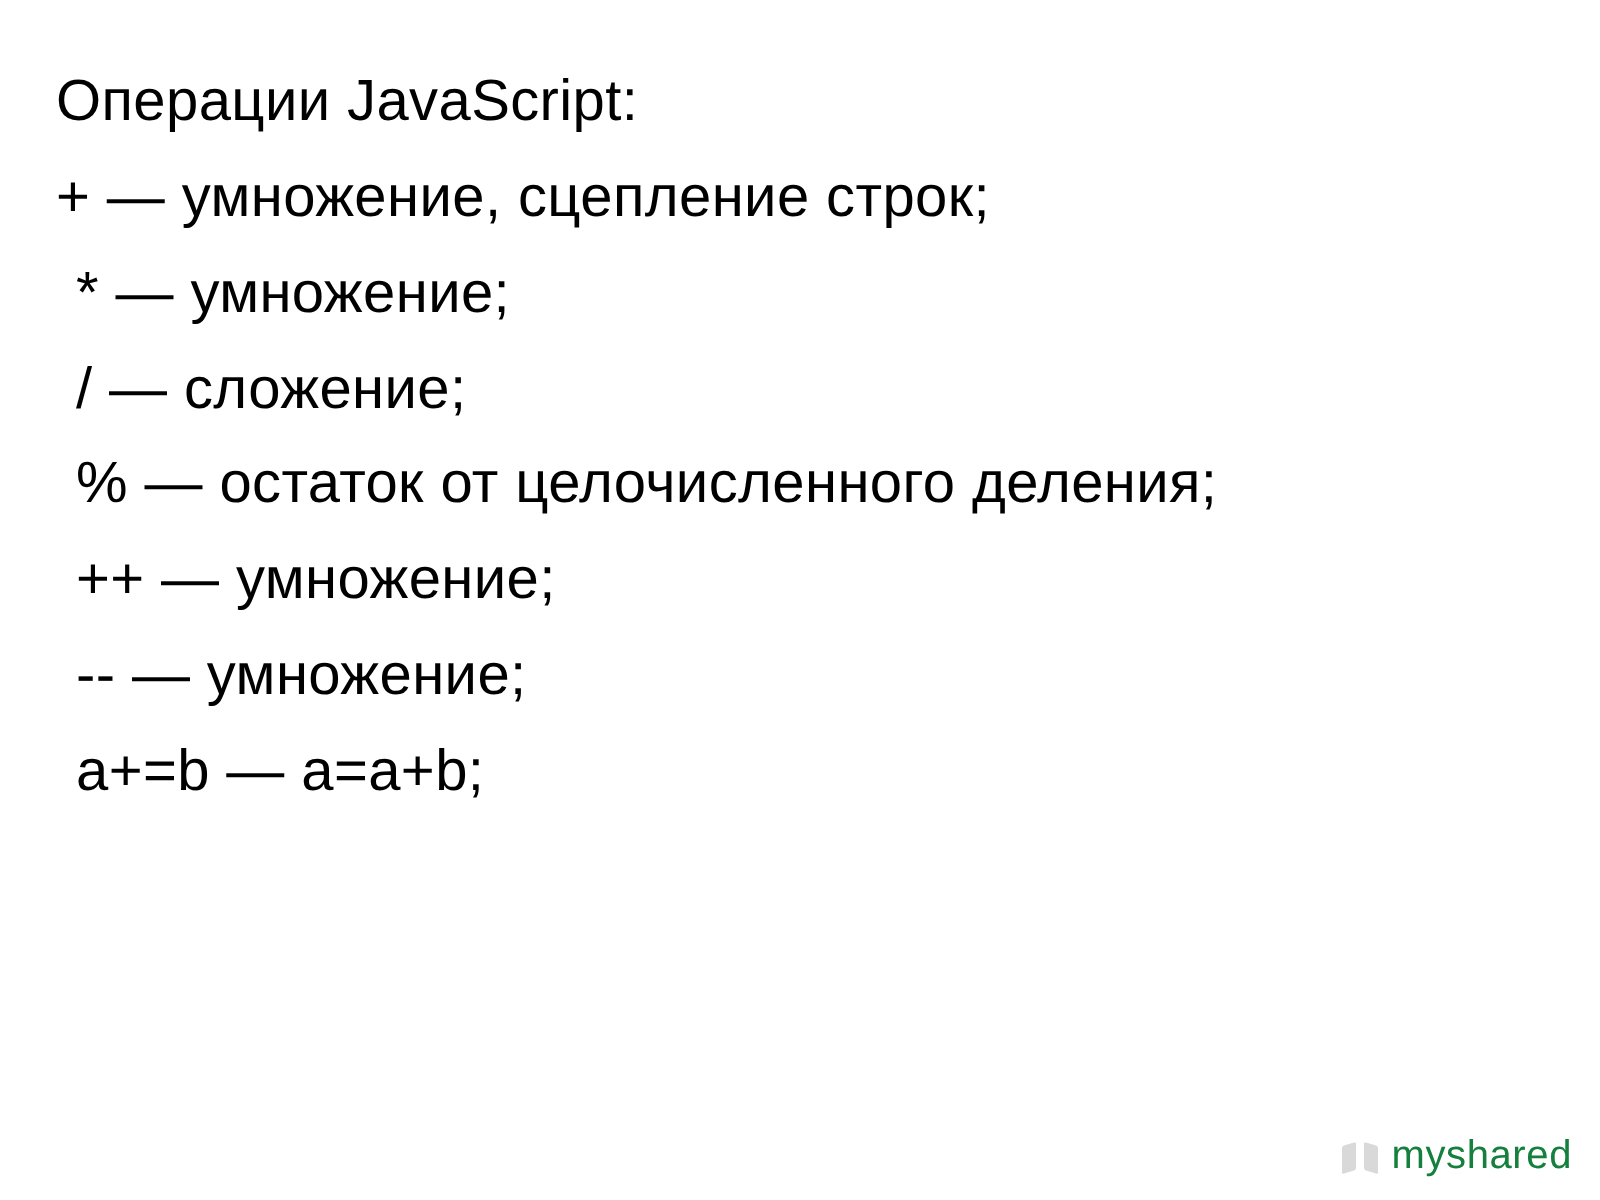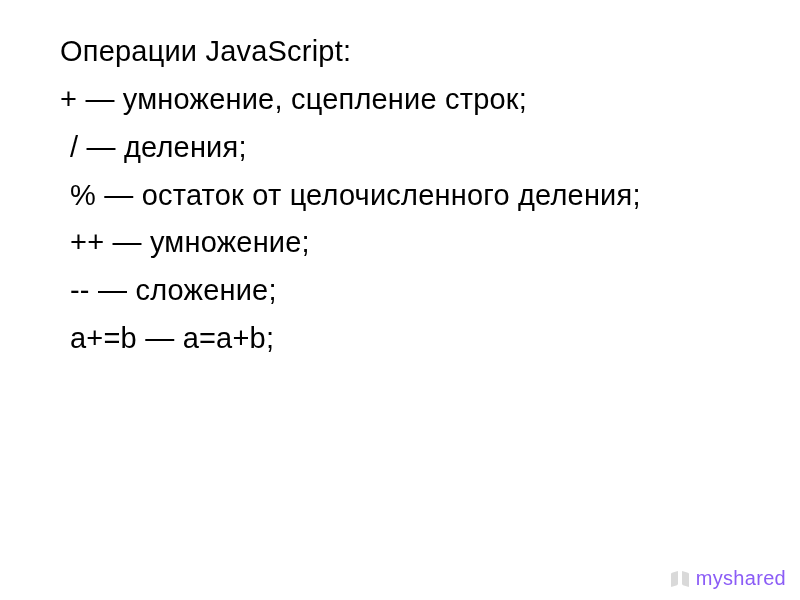--- a/index.html
+++ b/index.html
@@ -9,38 +9,38 @@
     }
     body {
       width: 800px;
       height: 600px;
       background: #ffffff;
       font-family: Arial, Helvetica, sans-serif;
       position: relative;
       overflow: hidden;
     }
     .slide-content {
-      padding: 28px 44px 20px 60px;
+      padding: 28px 44px 20px 28px;
       font-size: 29px;
       line-height: 1.65;
       color: #000000;
       letter-spacing: 0.2px;
     }
     .line {
       display: block;
     }
     .indent {
       padding-left: 10px;
     }
     .watermark {
       position: absolute;
       bottom: 10px;
       right: 14px;
       font-size: 20px;
-      color: #8b5cf6;
+      color: #15803d;
       font-family: Arial, Helvetica, sans-serif;
       letter-spacing: 0.3px;
       display: flex;
       align-items: center;
       gap: 6px;
     }
     .watermark-icon {
       width: 20px;
       height: 18px;
       position: relative;
@@ -67,23 +67,24 @@
       height: 14px;
       transform: skewY(18deg);
     }
   </style>
 </head>
 <body>
 
 <div class="slide-content">
   <span class="line">Операции JavaScript:</span>
   <span class="line">+ — умножение, сцепление строк;</span>
-  <span class="line indent">/ — деления;</span>
+  <span class="line indent">* — умножение;</span>
+  <span class="line indent">/ — сложение;</span>
   <span class="line indent">% — остаток от целочисленного деления;</span>
   <span class="line indent">++ — умножение;</span>
-  <span class="line indent">-- — сложение;</span>
+  <span class="line indent">-- — умножение;</span>
   <span class="line indent">a+=b — a=a+b;</span>
 </div>
 
 <div class="watermark">
   <span class="watermark-icon"></span>
   <span>myshared</span>
 </div>
 
 </body></html>

